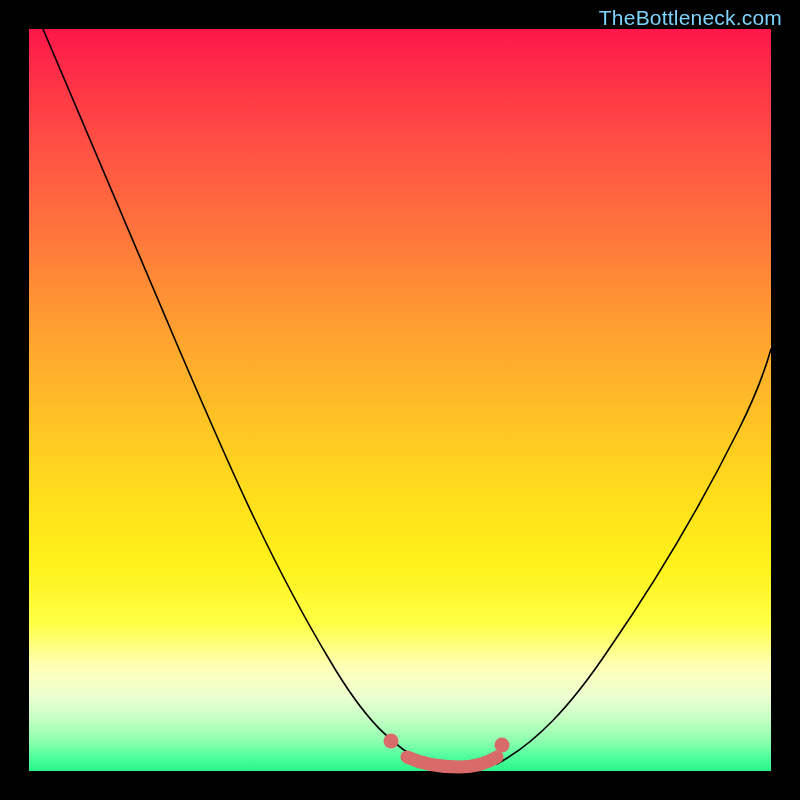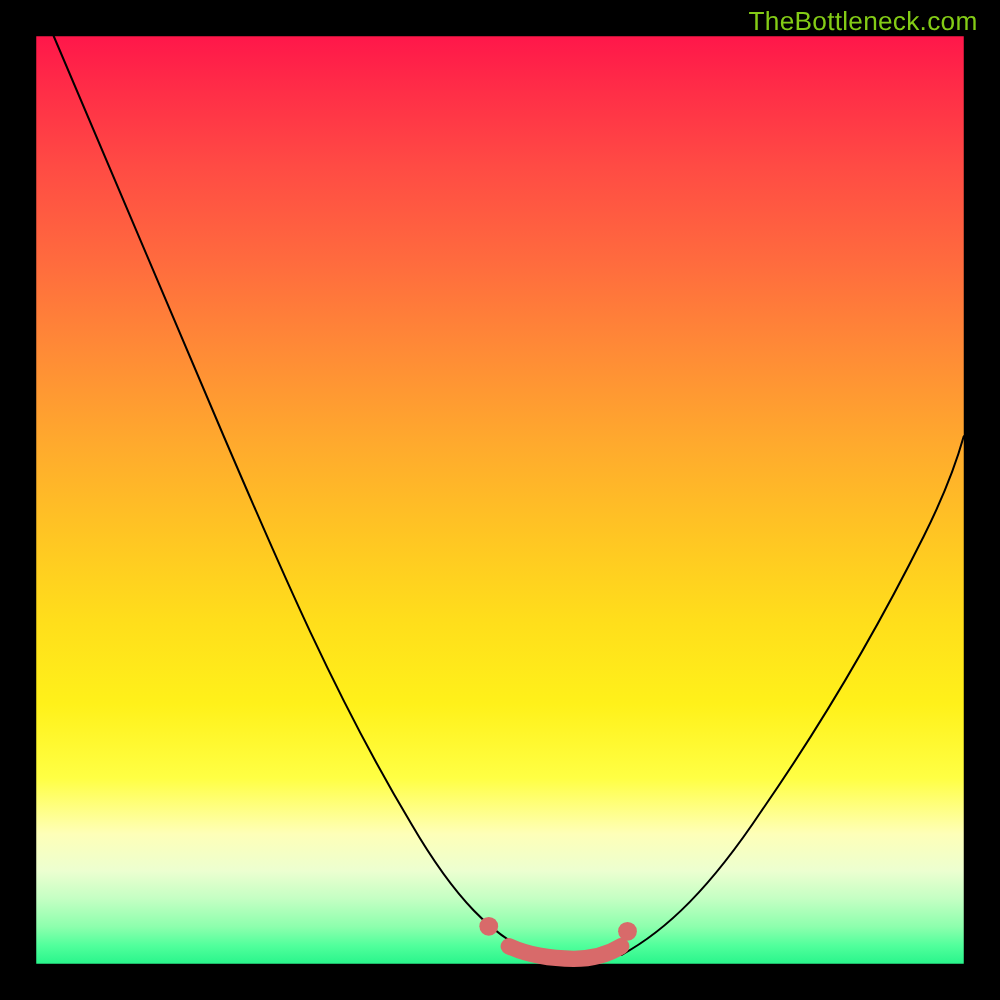--- a/index.html
+++ b/index.html
@@ -16,21 +16,21 @@
     left: 0;
     top: 0;
     width: 800px;
     height: 800px;
     background: #000;
   }
   .watermark {
     position: absolute;
     top: 6px;
     right: 18px;
-    color: #84cc16;
+    color: #7dd3fc;
     font-size: 21px;
     font-weight: 500;
     letter-spacing: 0.2px;
     user-select: none;
   }
   .plot {
     position: absolute;
     left: 29px;
     top: 29px;
     width: 742px;

